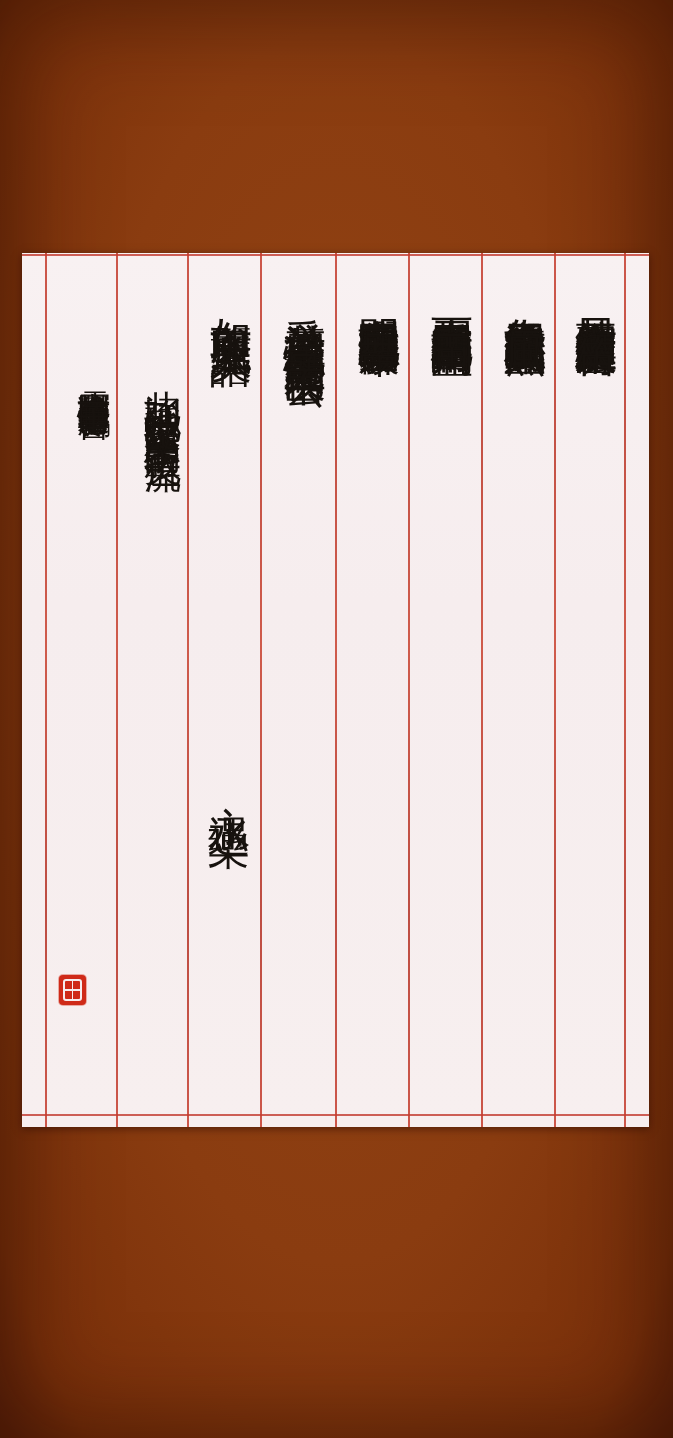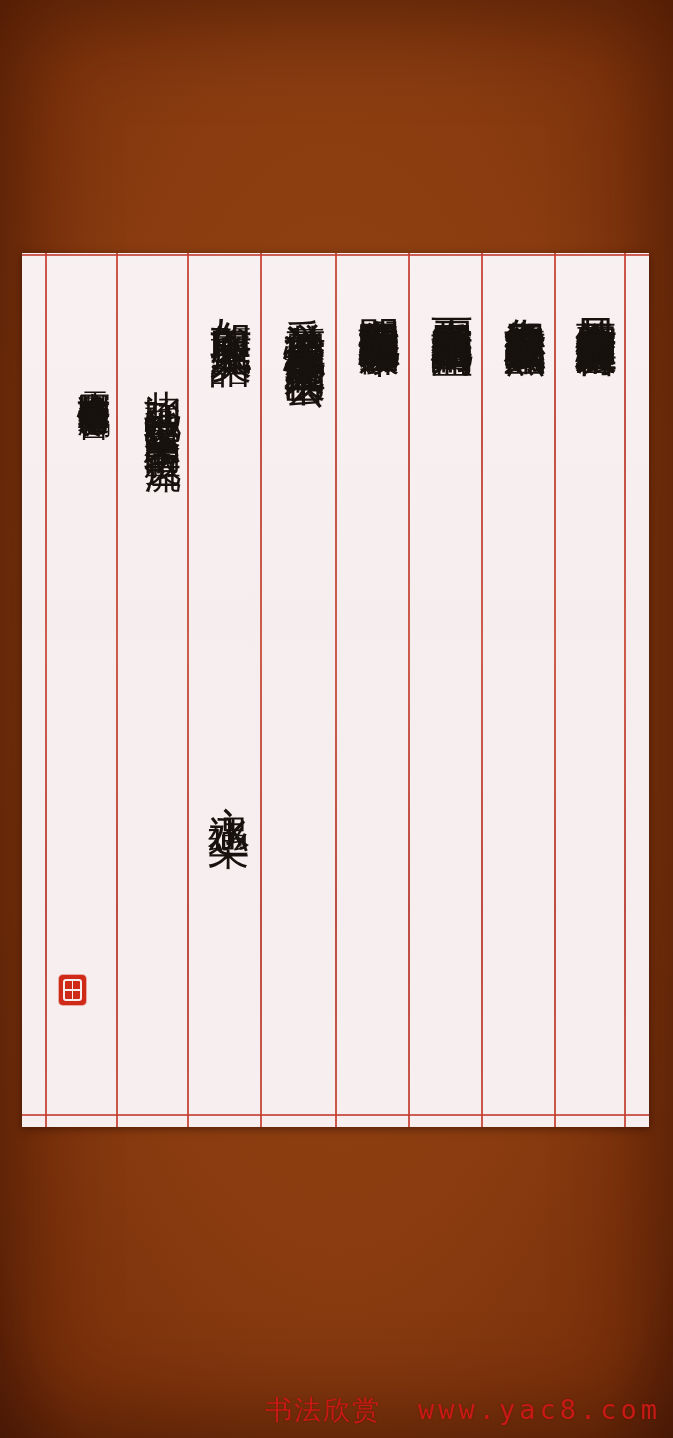--- a/index.html
+++ b/index.html
@@ -85,17 +85,13 @@
 
     <div class="col t-colo1" style="left:95px;top:108px">此詞強烈地反映出憂患余生的寂寞也流</div>
     <div class="col t-colo2" style="left:24px;top:112px">露出對故國的眷念之情乙酉年冬雪鵬書</div>
 
     <div class="seal">
       <div class="inner"></div>
     </div>
 
   </div>
 
-  <div class="watermark">
-    <span>书法欣赏</span>
-    <span class="url">www.yac8.com</span>
-  </div>
 </div>
 
 </body></html>

